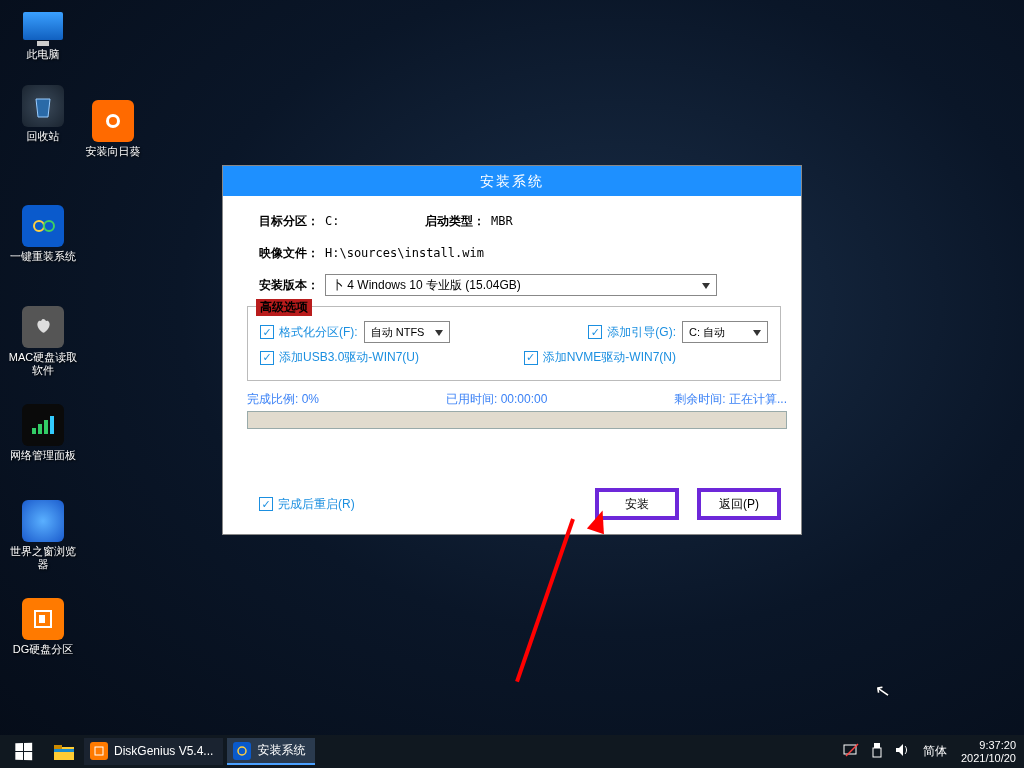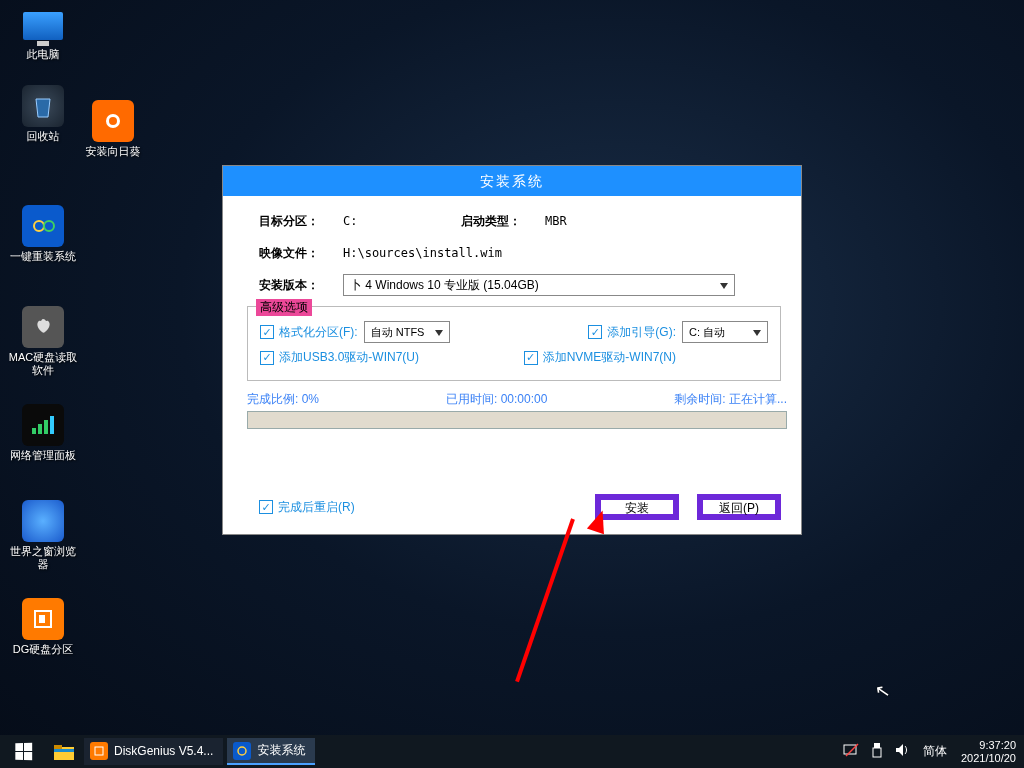--- a/index.html
+++ b/index.html
@@ -17,44 +17,44 @@
   .dicon .ico { width: 42px; height: 42px; margin: 0 auto 3px; border-radius: 6px; display: flex; align-items: center; justify-content: center; }
   .dicon .lbl { font-size: 11px; line-height: 13px; text-shadow: 1px 1px 2px #000; }
 
   
   .dialog {
     position: absolute; left: 222px; top: 165px; width: 580px; height: 370px;
     background: #fff; border: 1px solid #888;
   }
   .titlebar { background: #1e90ff; color: #fff; height: 30px; line-height: 30px; text-align: center; font-size: 14px; letter-spacing: 2px; }
   .body { padding: 14px 20px 10px 36px; color: #000; font-size: 12px; }
-  .row { display: flex; align-items: center; margin-bottom: 10px; min-height: 22px; gap: 18px; }
+  .row { display: flex; align-items: center; margin-bottom: 10px; min-height: 22px; }
   .lblk { font-weight: bold; margin-right: 6px; }
   .mono { font-family: SimSun, monospace; }
   .select {
     border: 1px solid #888; background: #fff; height: 22px; line-height: 20px;
     padding: 0 24px 0 6px; position: relative; font-family: SimSun, monospace;
   }
   .select::after {
     content: ""; position: absolute; right: 6px; top: 8px;
     border-left: 4px solid transparent; border-right: 4px solid transparent; border-top: 6px solid #333;
   }
   .fieldset { border: 1px solid #bbb; margin: 6px 0 10px -12px; padding: 8px 12px 8px 12px; position: relative; }
-  .fieldset .legend { position: absolute; top: -8px; left: 8px; background: #ec4899; padding: 0 4px; font-weight: normal; }
+  .fieldset .legend { position: absolute; top: -8px; left: 8px; background: #b91c1c; padding: 0 4px; font-weight: bold; }
   .fsrow { display: flex; align-items: center; margin: 6px 0; }
   .chk { display: inline-flex; align-items: center; color: #1b8fe0; cursor: pointer; }
   .chk .box {
     width: 14px; height: 14px; border: 1px solid #1b8fe0; margin-right: 5px;
     display: inline-flex; align-items: center; justify-content: center; font-size: 11px; line-height: 1;
   }
   .select.sm { width: 86px; font-size: 11px; color: #000; }
   .progress-meta { display: flex; justify-content: space-between; font-size: 12px; color: #3b82f6; margin: 0 0 3px -12px; width: 540px; font-weight: normal; }
   .progressbar { height: 18px; border: 1px solid #9aa; background: #e1dbce; margin-left: -12px; width: 540px; }
   .footer { position: absolute; bottom: 14px; left: 36px; right: 20px; display: flex; align-items: center; }
-  .btn { width: 84px; height: 26px; border: 6px solid #6d28d9; background: #fff; color: #000; font-size: 12px; cursor: pointer; }
+  .btn { width: 84px; height: 32px; border: 4px solid #6d28d9; background: #fff; color: #000; font-size: 12px; cursor: pointer; }
   .btn + .btn { margin-left: 18px; }
   .footer .spacer { flex: 1; }
 
   
   .arrow-line {
     position: absolute; left: 571px; top: 519px; width: 4px; height: 172px;
     background: #ff0000; transform-origin: top center; transform: rotate(19deg);
   }
   .arrow-head {
     position: absolute; left: 590px; top: 510px;

